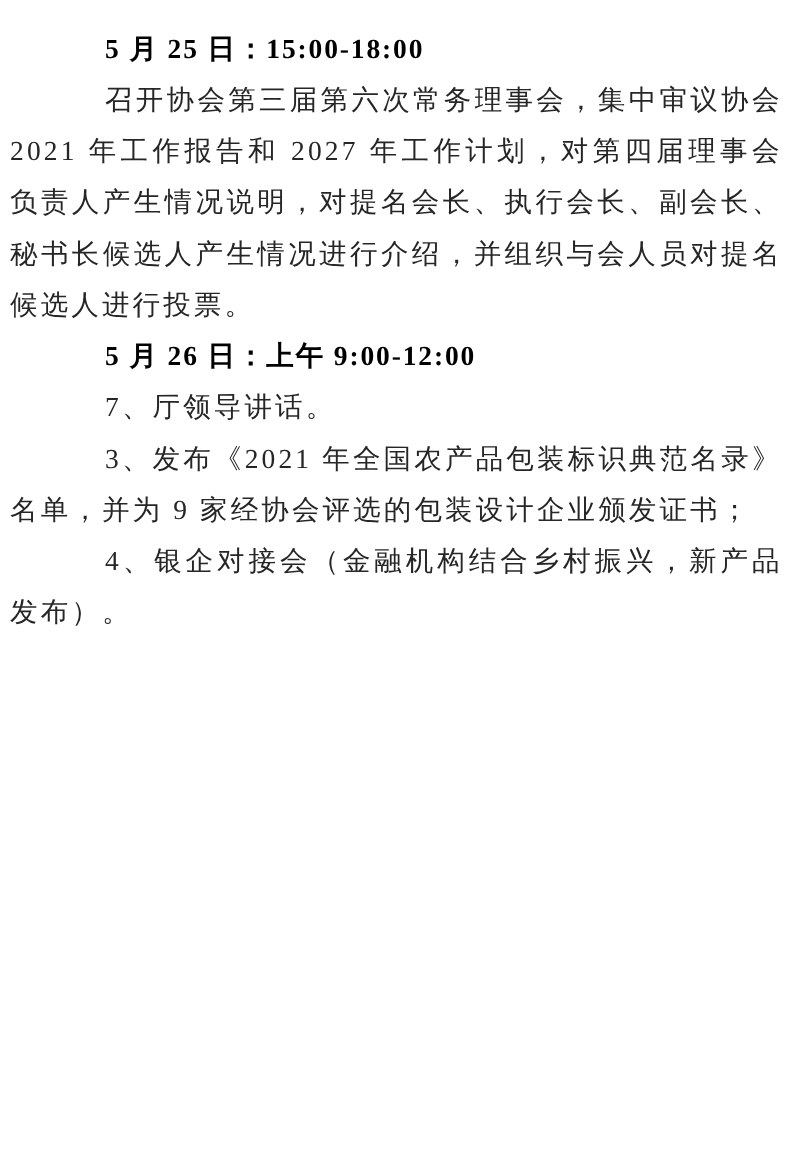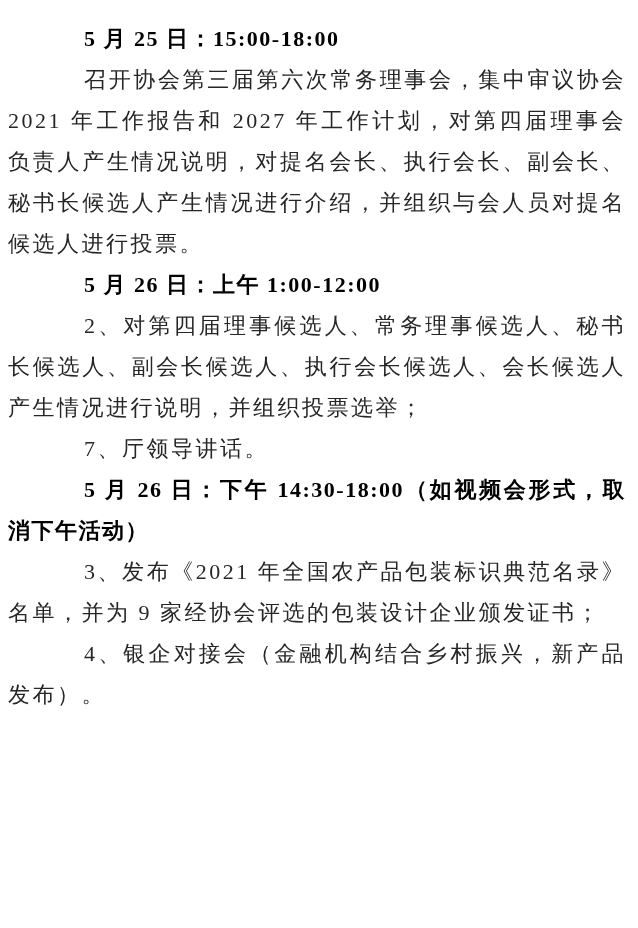--- a/index.html
+++ b/index.html
@@ -36,19 +36,17 @@
     color: #000000;
     letter-spacing: 1.5px;
   }
 </style>
 </head>
 <body>
 
 <div class="doc-page">
   <p class="heading">5 月 25 日：15:00-18:00</p>
   <p class="body">召开协会第三届第六次常务理事会，集中审议协会 2021 年工作报告和 2027 年工作计划，对第四届理事会负责人产生情况说明，对提名会长、执行会长、副会长、秘书长候选人产生情况进行介绍，并组织与会人员对提名候选人进行投票。</p>
-  <p class="heading">5 月 26 日：上午 1:00-12:00</p>
-  <p class="body">2、对第四届理事候选人、常务理事候选人、秘书长候选人、副会长候选人、执行会长候选人、会长候选人产生情况进行说明，并组织投票选举；</p>
+  <p class="heading">5 月 26 日：上午 9:00-12:00</p>
   <p class="body">7、厅领导讲话。</p>
-  <p class="heading">5 月 26 日：下午 14:30-18:00（如视频会形式，取消下午活动）</p>
   <p class="body">3、发布《2021 年全国农产品包装标识典范名录》名单，并为 9 家经协会评选的包装设计企业颁发证书；</p>
   <p class="body">4、银企对接会（金融机构结合乡村振兴，新产品发布）。</p>
 </div>
 
 </body></html>

